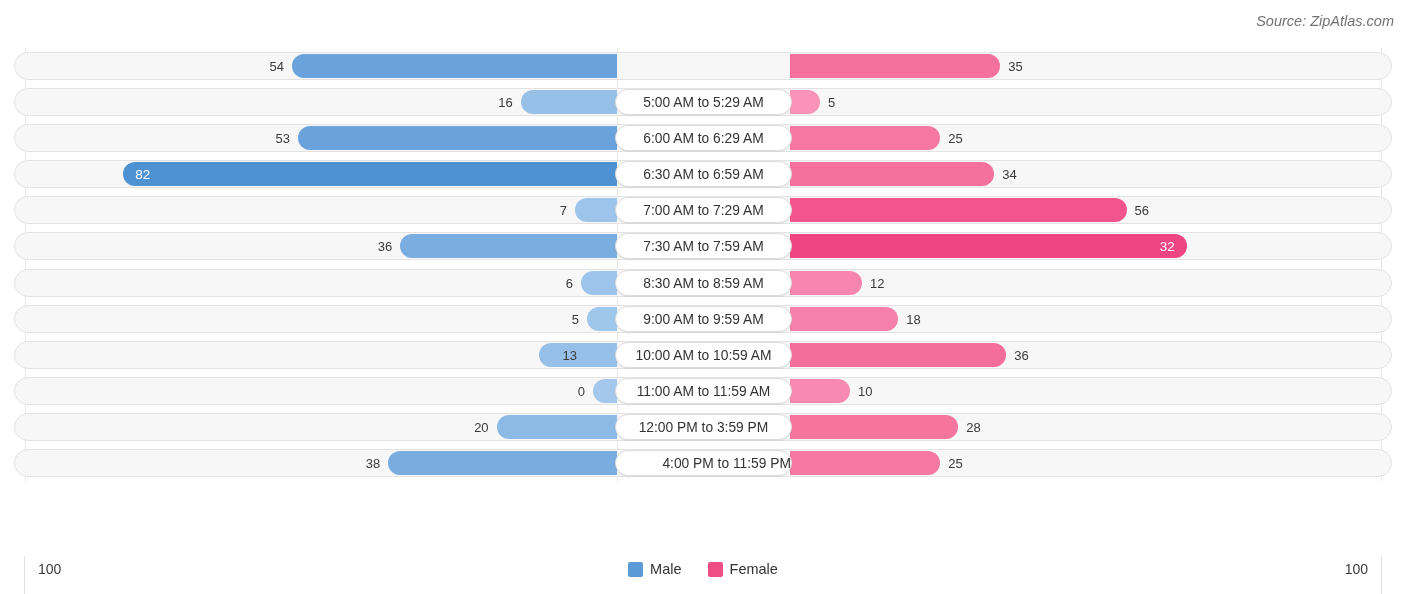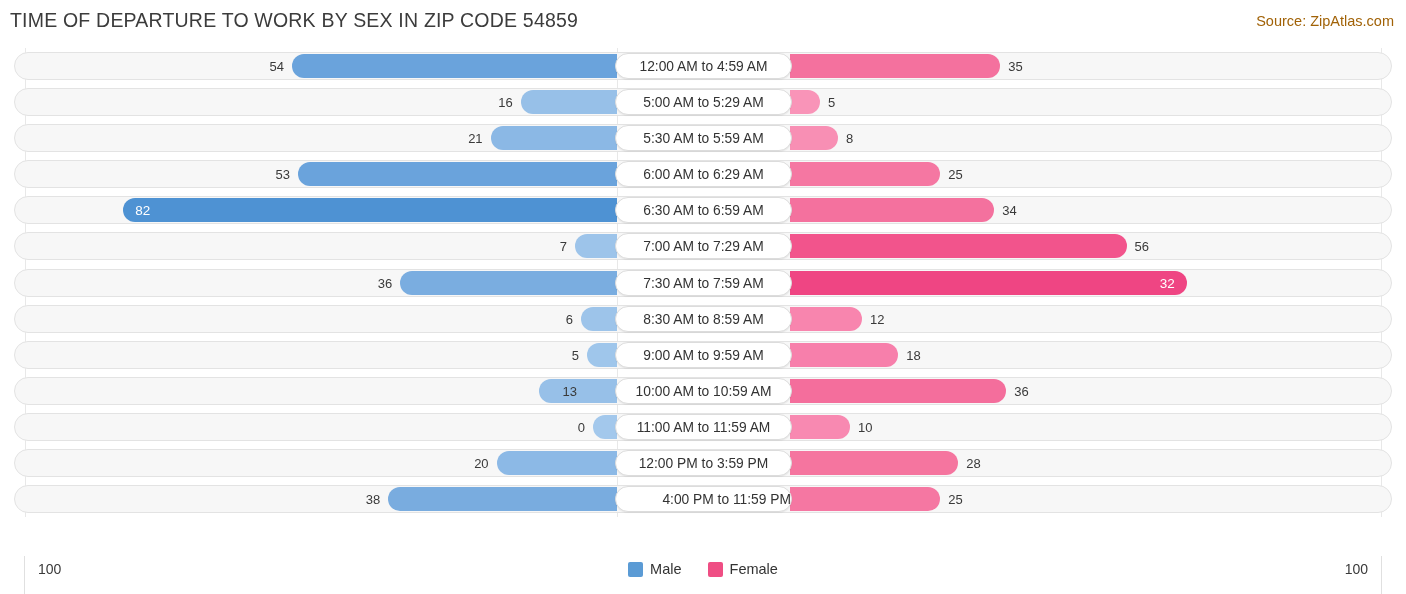--- a/index.html
+++ b/index.html
@@ -29,21 +29,22 @@
     left: 10px; top: 9px;
     font-size: 19.5px;
     letter-spacing: .2px;
     color: #3c3c3c;
     white-space: nowrap;
   }
   .source {
     position: absolute;
     right: 12px; top: 13px;
     font-size: 14.5px;
-    color: #a16207;
+    font-style: italic;
+    color: #737373;
     white-space: nowrap;
   }
 
   
   .chart {
     position: absolute;
     left: 0; top: 48px;
     width: 1406px;
     height: 505px;
   }
@@ -170,63 +171,48 @@
     width: 1px;
     background: #e0e0e0;
   }
 </style>
 </head>
 <body>
 
 <div class="page">
 
   <div class="header">
-    <div class="title">TIME OF DEPARTURE TO WORK BY SEX IN ZIP CODE 54859</div>
     <div class="source">Source: ZipAtlas.com</div>
   </div>
 
   <div class="chart" id="chart-body">
       <div class="row">
         <div class="gridline" style="left: 25px;"></div>
         <div class="gridline" style="left: 617px;"></div>
         <div class="gridline" style="left: 1381px;"></div>
         <div class="track"></div>
         <div class="bars">
           <div class="bar male" style="left: 291.92px; width: 325.08px; background: rgb(106, 163, 220);"></div>
           <div class="outlabel left" style="right: 1122.08px; top: 18px;">54</div>
           <div class="bar female" style="left: 790px; width: 210.35px; background: rgb(244, 113, 158);"></div>
           <div class="outlabel right" style="left: 1008.35px; top: 18px;">35</div>
         </div>
-        <div class="catpill" style="left: 615px; width: 177px;">12:00 AM to 4:59 AM</div>
       </div>
       <div class="row">
         <div class="gridline" style="left: 25px;"></div>
         <div class="gridline" style="left: 617px;"></div>
         <div class="gridline" style="left: 1381px;"></div>
         <div class="track"></div>
         <div class="bars">
           <div class="bar male" style="left: 520.68px; width: 96.32px; background: rgb(151, 192, 232);"></div>
           <div class="outlabel left" style="right: 893.32px; top: 18px;">16</div>
           <div class="bar female" style="left: 790px; width: 30.05px; background: rgb(249, 148, 184);"></div>
           <div class="outlabel right" style="left: 828.05px; top: 18px;">5</div>
         </div>
         <div class="catpill" style="left: 615px; width: 177px;">5:00 AM to 5:29 AM</div>
-      </div>
-      <div class="row">
-        <div class="gridline" style="left: 25px;"></div>
-        <div class="gridline" style="left: 617px;"></div>
-        <div class="gridline" style="left: 1381px;"></div>
-        <div class="track"></div>
-        <div class="bars">
-          <div class="bar male" style="left: 490.58px; width: 126.42px; background: rgb(139, 184, 229);"></div>
-          <div class="outlabel left" style="right: 923.42px; top: 18px;">21</div>
-          <div class="bar female" style="left: 790px; width: 48.08px; background: rgb(248, 143, 180);"></div>
-          <div class="outlabel right" style="left: 846.08px; top: 18px;">8</div>
-        </div>
-        <div class="catpill" style="left: 615px; width: 177px;">5:30 AM to 5:59 AM</div>
       </div>
       <div class="row">
         <div class="gridline" style="left: 25px;"></div>
         <div class="gridline" style="left: 617px;"></div>
         <div class="gridline" style="left: 1381px;"></div>
         <div class="track"></div>
         <div class="bars">
           <div class="bar male" style="left: 297.94px; width: 319.06px; background: rgb(106, 163, 220);"></div>
           <div class="outlabel left" style="right: 1116.06px; top: 18px;">53</div>
           <div class="bar female" style="left: 790px; width: 150.25px; background: rgb(245, 119, 162);"></div>

